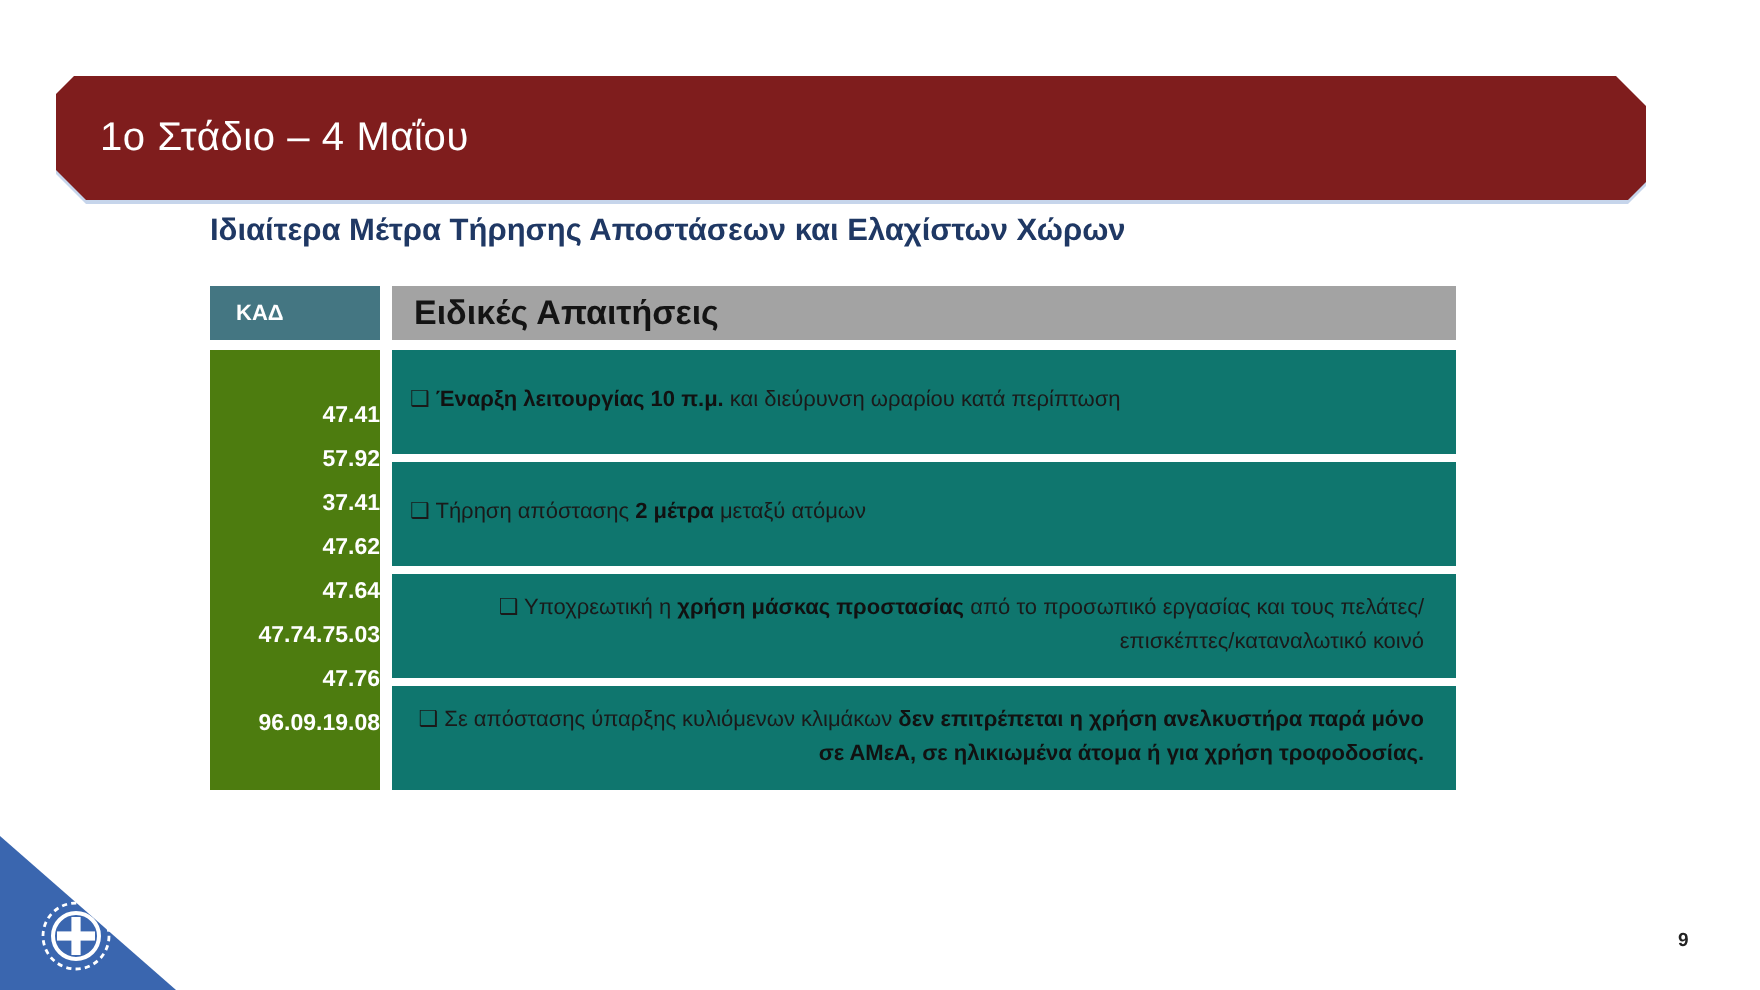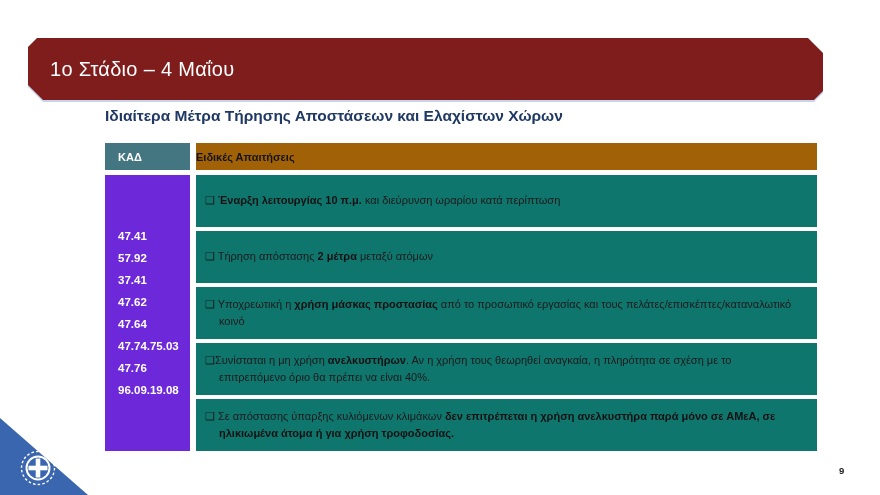--- a/index.html
+++ b/index.html
@@ -15,34 +15,34 @@
     padding-left:22px;box-sizing:border-box;
     font-size:20px;letter-spacing:.3px;
     clip-path:polygon(9px 0,calc(100% - 15px) 0,100% 15px,100% calc(100% - 9px),
                       calc(100% - 9px) 100%,15px 100%,0 calc(100% - 15px),0 9px);
   }
   .banner-wrap{filter:drop-shadow(0 2px 0 rgba(167,190,224,.65));}
   .title{
     position:absolute;left:105px;top:107px;margin:0;
     font-size:15.5px;font-weight:bold;color:#1F3864;white-space:nowrap;
   }
-  .table{position:absolute;left:105px;top:143px;width:712px;}
+  .table{position:absolute;left:105px;top:143px;width:623px;text-align:right;}
   .thead{display:flex;gap:6px;height:27px;}
   .th-kad{
     width:85px;flex:none;background:#447682;color:#ffffff;
     font-weight:bold;font-size:11px;
     display:flex;align-items:center;padding-left:13px;box-sizing:border-box;
   }
   .th-req{
-    flex:1;background:#a16207;color:#141414;font-weight:bold;font-size:11px;
-    display:flex;align-items:center;box-sizing:border-box;
+    flex:1;background:#a3a3a3;color:#141414;font-weight:bold;font-size:17px;
+    display:flex;align-items:center;padding-left:11px;box-sizing:border-box;
   }
   .tbody{display:flex;gap:6px;margin-top:5px;}
   .kad-col{
-    width:85px;flex:none;background:#6d28d9;
+    width:85px;flex:none;background:#4d7c0f;
     display:flex;flex-direction:column;justify-content:center;
     padding-left:13px;box-sizing:border-box;
   }
   .kad-code{color:#ffffff;font-weight:bold;font-size:11.5px;line-height:22px;}
   .req-col{flex:1;display:flex;flex-direction:column;gap:4px;}
   .req-row{
     background:#0f766e;height:52px;box-sizing:border-box;
     display:flex;align-items:center;
     padding:4px 16px 4px 9px;
   }
@@ -90,23 +90,20 @@
           <div class="req-row">
             <div class="req-text"><span>❑ </span><b>Έναρξη λειτουργίας 10 π.μ.</b><span> και διεύρυνση ωραρίου κατά περίπτωση</span></div>
           </div>
           <div class="req-row">
             <div class="req-text"><span>❑ </span><span>Τήρηση απόστασης </span><b>2 μέτρα</b><span> μεταξύ ατόμων</span></div>
           </div>
           <div class="req-row">
             <div class="req-text"><span>❑ </span><span>Υποχρεωτική η </span><b>χρήση μάσκας προστασίας</b><span> από το προσωπικό εργασίας  και τους πελάτες/επισκέπτες/καταναλωτικό κοινό</span></div>
           </div>
           <div class="req-row">
-            <div class="req-text"><span>❑</span><span>Συνίσταται η μη χρήση </span><b>ανελκυστήρων</b><span>. Αν η χρήση τους θεωρηθεί αναγκαία, η πληρότητα σε σχέση με το επιτρεπόμενο όριο θα πρέπει να είναι 40%.</span></div>
-          </div>
-          <div class="req-row">
             <div class="req-text"><span>❑ </span><span>Σε απόστασης ύπαρξης κυλιόμενων κλιμάκων </span><b>δεν επιτρέπεται η χρήση ανελκυστήρα παρά μόνο σε ΑΜεΑ, σε ηλικιωμένα άτομα ή για χρήση τροφοδοσίας.</b></div>
           </div>
         </div>
     </div>
   </div>
 
   <svg class="logo" width="140" height="90" viewBox="0 0 140 90">
     <polygon points="0,13 0,90 88,90" fill="#3A66AF"></polygon>
     <circle cx="38" cy="63" r="16.5" fill="none" stroke="#ffffff" stroke-width="1.4" stroke-dasharray="2.6 2.1"></circle>
     <circle cx="38" cy="63" r="11.5" fill="none" stroke="#ffffff" stroke-width="2"></circle>

